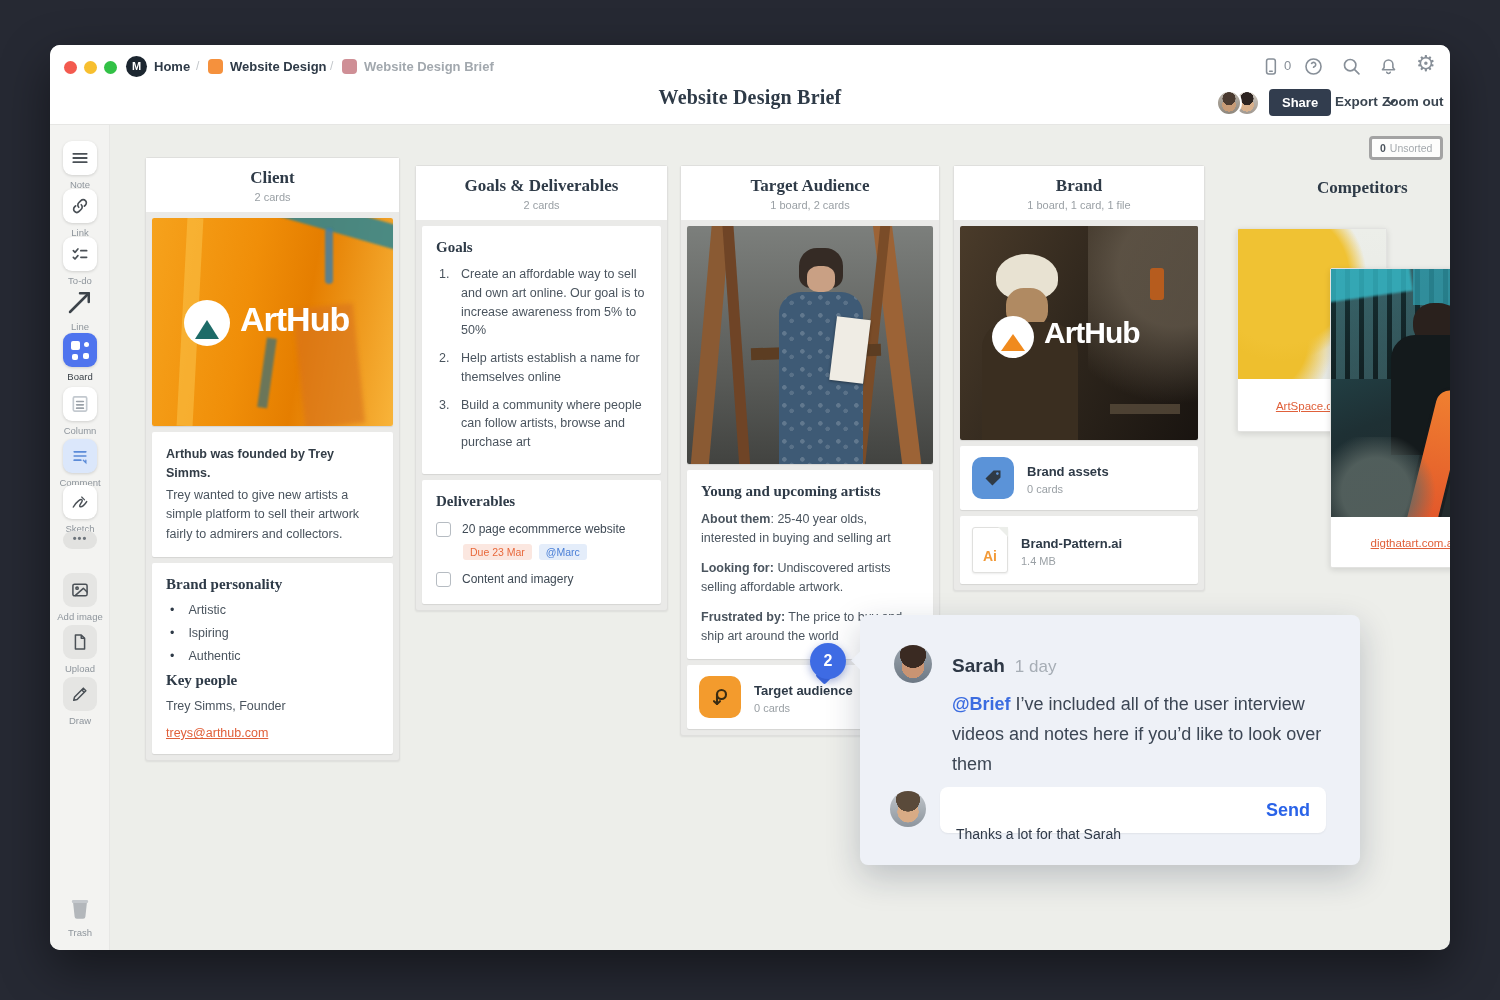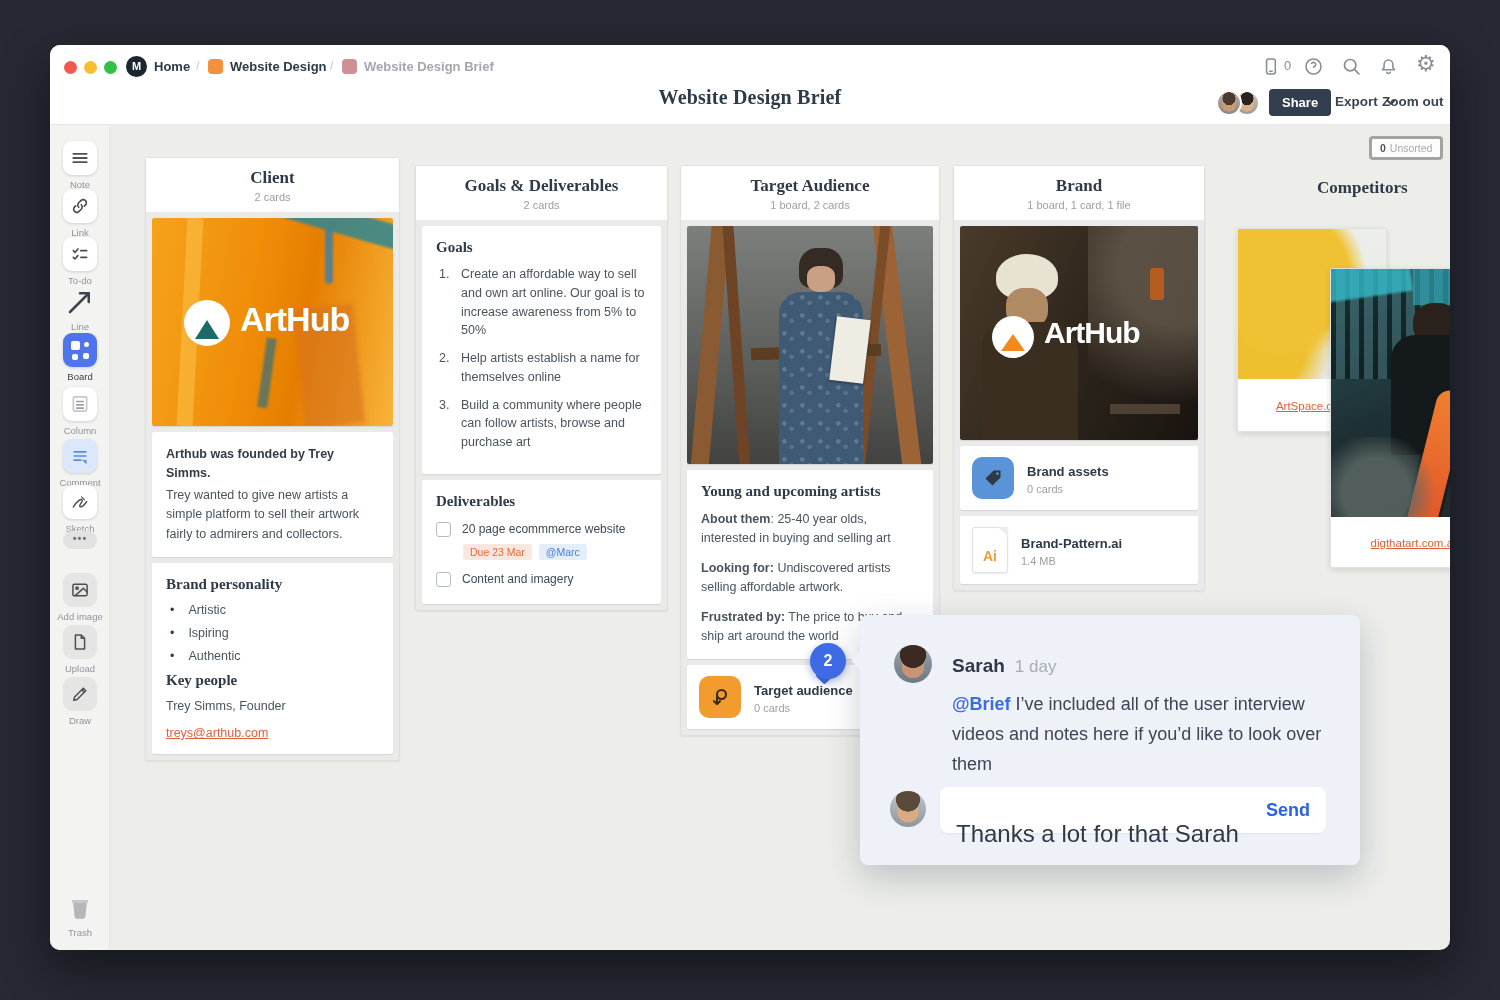--- a/index.html
+++ b/index.html
@@ -96,21 +96,21 @@
   .popup { position:absolute; left:810px; top:570px; width:500px; height:250px; background:#eef1f7;
            border-radius:8px; box-shadow:0 12px 34px rgba(20,30,60,.22); z-index:30; }
   .popup-tail { position:absolute; left:-6px; top:38px; width:15px; height:15px; background:#eef1f7; transform:rotate(45deg); }
   .popup .avatar { position:absolute; border:none; }
   .p-name { position:absolute; left:92px; top:40px; font-size:19px; font-weight:bold; color:#2f3947; }
   .p-time { font-size:17px; color:#a6adb5; font-weight:normal; margin-left:10px; }
   .p-text { position:absolute; left:92px; top:74px; width:392px; font-size:18px; line-height:30px; color:#3c4654; }
   .p-mention { color:#3b6ce0; font-weight:bold; }
   .reply-box { position:absolute; left:80px; top:172px; width:386px; height:46px; background:#fff;
                border-radius:8px; display:flex; align-items:center; padding:0 16px; box-shadow:0 1px 2px rgba(0,0,0,.06); }
-  .reply-input { flex:1; border:none; outline:none; font-size:24px; color:#2f3947; font-family:"Liberation Sans",sans-serif; background:transparent;margin-top:48px; }
+  .reply-input { flex:1; border:none; outline:none; font-size:14px; color:#2f3947; font-family:"Liberation Sans",sans-serif; background:transparent;margin-top:48px; }
   .send-btn { background:none; border:none; color:#2a63e8; font-size:18px; font-weight:bold; cursor:pointer; }
 
   
   .pin { position:absolute; left:760px; top:598px; width:36px; height:36px; z-index:35; }
   .pin-circle { position:absolute; width:36px; height:36px; border-radius:50%; background:#3e6be4;
                 color:#fff; font-size:16px; font-weight:bold; text-align:center; line-height:36px;
                 box-shadow:0 3px 8px rgba(30,60,160,.4); }
   .pin-tail { position:absolute; left:8px; top:26px; width:13px; height:13px; background:#3e6be4; transform:rotate(45deg); border-radius:2px; }
 
   svg.icon { display:block; }

